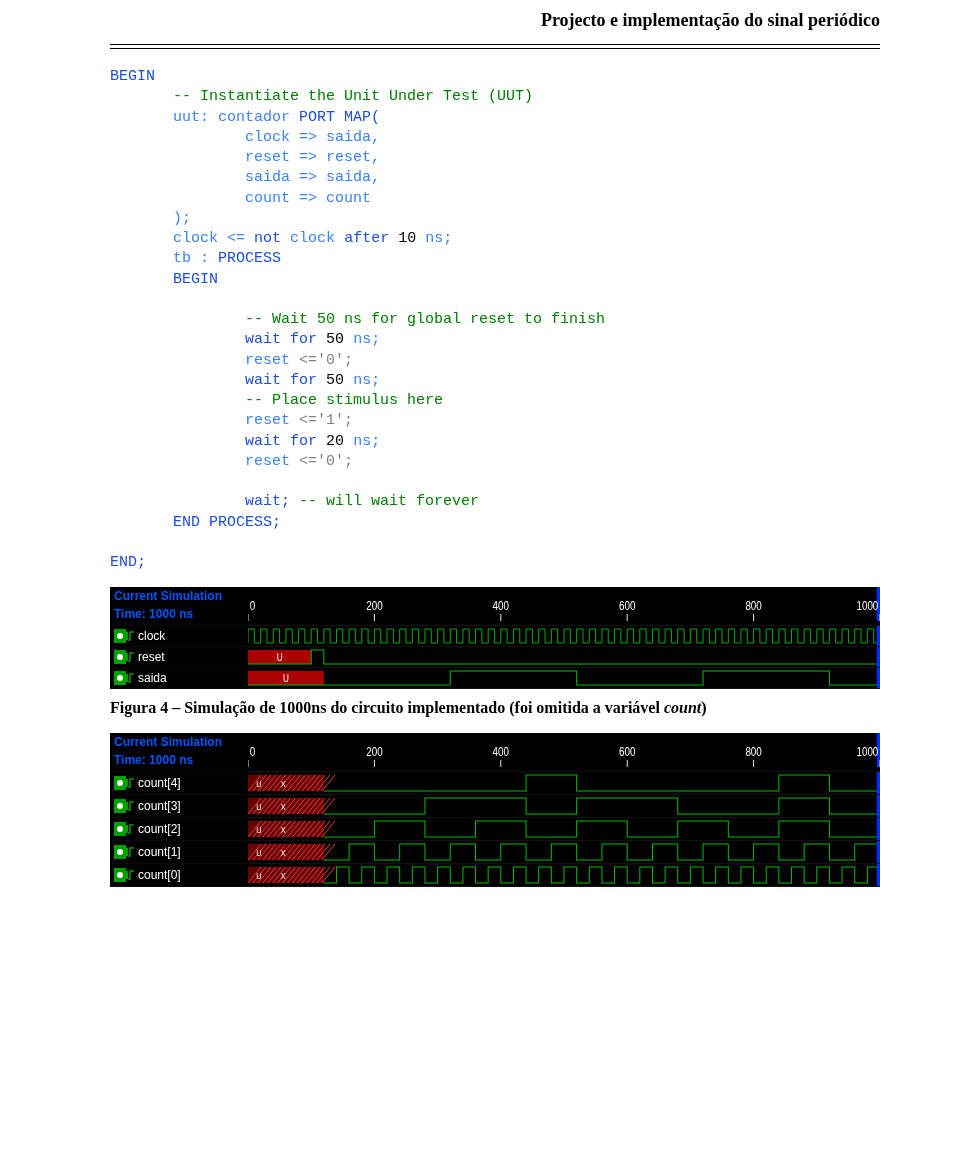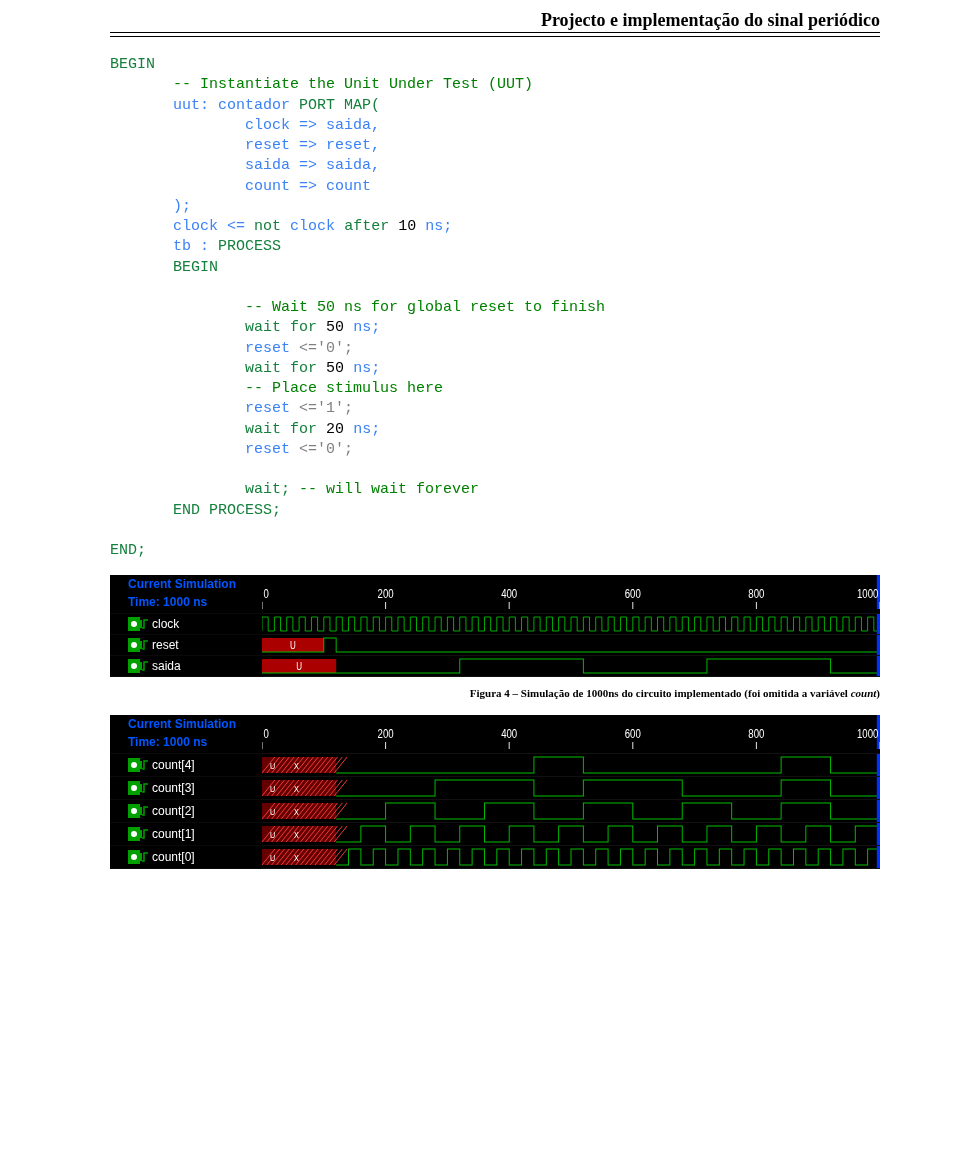--- a/index.html
+++ b/index.html
@@ -10,45 +10,45 @@
     color: #000;
   }
   .page {
     padding: 0 80px 20px 110px;
   }
   .header-line {
     text-align: right;
     font-weight: bold;
     font-size: 18px;
     border-bottom: 1px solid #000;
-    padding-bottom: 1px;
+    padding-bottom: 13px;
     margin-top: 10px;
     margin-bottom: 3px;
   }
   .subheader-line {
     border-top: 1px solid #000;
     height: 0;
     margin-bottom: 18px;
   }
   .code {
     font-family: "Courier New", Courier, monospace;
     font-size: 15px;
     line-height: 1.35;
     white-space: pre;
     margin-bottom: 14px;
   }
-  .code .kw    { color: #15803d; }
+  .code .kw    { color: #1d4ed8; }
   .code .ident { color: #3b82f6; }
   .code .str   { color: #808080; }
   .code .cmt   { color: #008000; margin-top: 23px; }
   .code .num   { color: #000000; }
 
   .caption {
-    text-align: right;
-    font-size: 11px;
+    text-align: left;
+    font-size: 16px;
     margin: 10px 0 16px;
   }
   .caption .fig-label { font-weight: bold; }
   .caption .ital { font-style: italic; }
 
   
   .sim {
     width: 100%;
     background: #000;
     font-family: Arial, Helvetica, sans-serif;
@@ -59,21 +59,21 @@
   .sim-row {
     display: flex;
     align-items: stretch;
     border-bottom: 1px solid #111;
   }
   .sim-label {
     width: 130px;
     min-width: 130px;
     display: flex;
     align-items: center;
-    padding: 2px 4px 2px 18px;
+    padding: 2px 4px 2px 4px;
     background: #000;
     outline: 1px solid #0a0a0a;
     gap: 4px;
   }
   .sim-label.header {
     height: 34px;
     font-weight: bold;
     color: #05f;
     flex-direction: column;
     align-items: flex-start;

